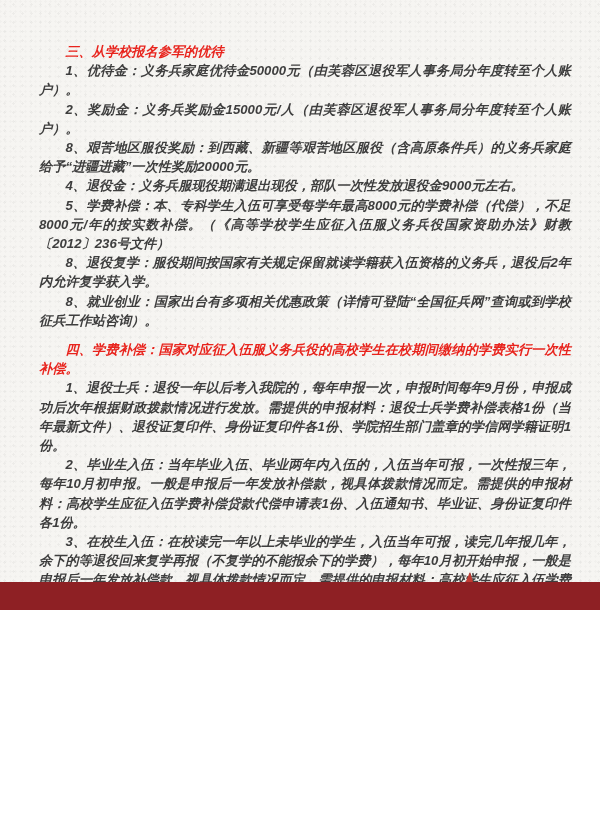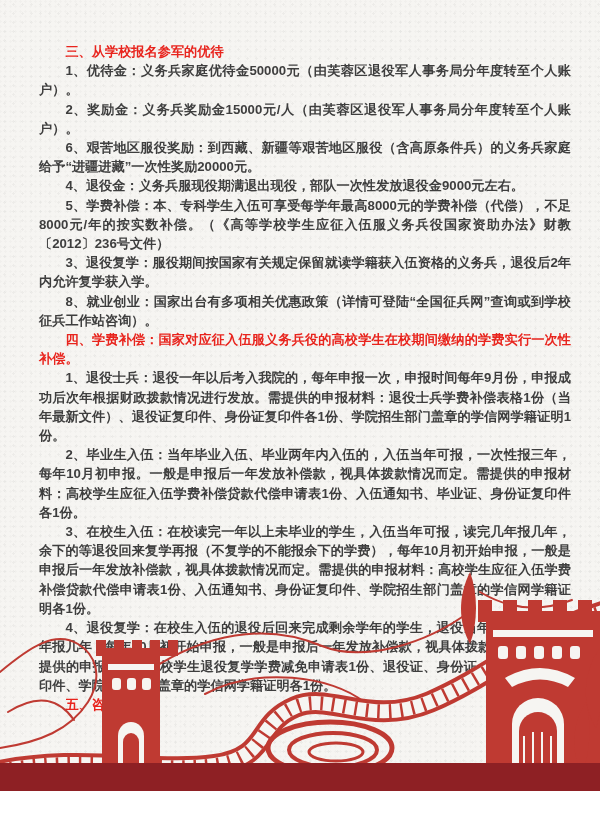--- a/index.html
+++ b/index.html
@@ -1,28 +1,29 @@
 <!DOCTYPE html>
 <html><head>
 <meta charset="utf-8">
 <style>
   * { margin: 0; padding: 0; box-sizing: border-box; }
   html, body { background: #ffffff; }
   .page {
     position: relative;
     width: 600px;
-    height: 791px;
+    height: 610px;
     overflow: hidden;
     background-color: #f6f5f2;
     background-image:
       radial-gradient(rgba(0,0,0,0.035) 1px, transparent 1.2px),
       radial-gradient(rgba(0,0,0,0.02) 1px, transparent 1.2px);
     background-size: 9px 9px, 5px 5px;
     background-position: 0 0, 3px 4px;
     font-family: "Liberation Sans", "DejaVu Sans", sans-serif;
+    font-style: italic;
   }
   .content {
     position: absolute;
     left: 39px;
     top: 42px;
     width: 532px;
     z-index: 1;
     font-size: 13.2px;
     line-height: 19.2px;
     color: #3e3e3e;
@@ -56,28 +57,28 @@
 </head>
 <body>
 
 <div class="page" style="background-color: rgb(246, 245, 242);">
 
   <div class="content" style="color: rgb(62, 62, 62);">
       <div>
         <div class="heading" style="color: rgb(232, 36, 29);">三、从学校报名参军的优待</div>
         <div class="para">1、优待金：义务兵家庭优待金50000元（由芙蓉区退役军人事务局分年度转至个人账户）。</div>
         <div class="para">2、奖励金：义务兵奖励金15000元/人（由芙蓉区退役军人事务局分年度转至个人账户）。</div>
-        <div class="para">6、艰苦地区服役奖励：到西藏、新疆等艰苦地区服役（含高原条件兵）的义务兵家庭给予“进疆进藏”一次性奖励20000元。</div>
+        <div class="para">8、艰苦地区服役奖励：到西藏、新疆等艰苦地区服役（含高原条件兵）的义务兵家庭给予“进疆进藏”一次性奖励20000元。</div>
         <div class="para">4、退役金：义务兵服现役期满退出现役，部队一次性发放退役金9000元左右。</div>
         <div class="para">5、学费补偿：本、专科学生入伍可享受每学年最高8000元的学费补偿（代偿），不足8000元/年的按实数补偿。（《高等学校学生应征入伍服义务兵役国家资助办法》财教〔2012〕236号文件）</div>
-        <div class="para">3、退役复学：服役期间按国家有关规定保留就读学籍获入伍资格的义务兵，退役后2年内允许复学获入学。</div>
+        <div class="para">8、退役复学：服役期间按国家有关规定保留就读学籍获入伍资格的义务兵，退役后2年内允许复学获入学。</div>
         <div class="para">8、就业创业：国家出台有多项相关优惠政策（详情可登陆“全国征兵网”查询或到学校征兵工作站咨询）。</div>
       </div>
       <div>
-        <div class="heading" style="color: rgb(232, 36, 29);">四、学费补偿：国家对应征入伍服义务兵役的高校学生在校期间缴纳的学费实行一次性补偿。</div>
+        <div class="heading" style="color: rgb(232, 36, 29); margin-top: 10px;">四、学费补偿：国家对应征入伍服义务兵役的高校学生在校期间缴纳的学费实行一次性补偿。</div>
         <div class="para">1、退役士兵：退役一年以后考入我院的，每年申报一次，申报时间每年9月份，申报成功后次年根据财政拨款情况进行发放。需提供的申报材料：退役士兵学费补偿表格1份（当年最新文件）、退役证复印件、身份证复印件各1份、学院招生部门盖章的学信网学籍证明1份。</div>
         <div class="para">2、毕业生入伍：当年毕业入伍、毕业两年内入伍的，入伍当年可报，一次性报三年，每年10月初申报。一般是申报后一年发放补偿款，视具体拨款情况而定。需提供的申报材料：高校学生应征入伍学费补偿贷款代偿申请表1份、入伍通知书、毕业证、身份证复印件各1份。</div>
         <div class="para">3、在校生入伍：在校读完一年以上未毕业的学生，入伍当年可报，读完几年报几年，余下的等退役回来复学再报（不复学的不能报余下的学费），每年10月初开始申报，一般是申报后一年发放补偿款，视具体拨款情况而定。需提供的申报材料：高校学生应征入伍学费补偿贷款代偿申请表1份、入伍通知书、身份证复印件、学院招生部门盖章的学信网学籍证明各1份。</div>
         <div class="para">4、退役复学：在校生入伍的退役后回来完成剩余学年的学生，退役当年可报，剩余几年报几年，每年10月初开始申报，一般是申报后一年发放补偿款，视具体拨款情况而定。需提供的申报材料：高校学生退役复学学费减免申请表1份、退役证、身份证、复学申请表复印件、学院招生部门盖章的学信网学籍证明各1份。</div>
       </div>
       <div>
         <div class="heading" style="color: rgb(232, 36, 29);">五、咨询及报名</div>
       </div>
     </div>
 

